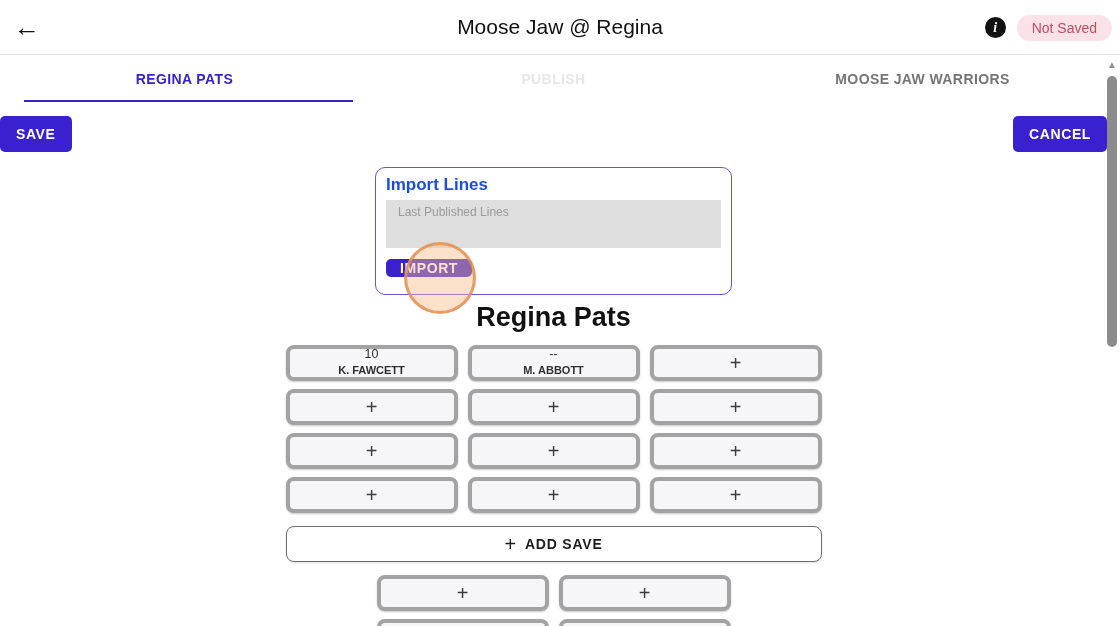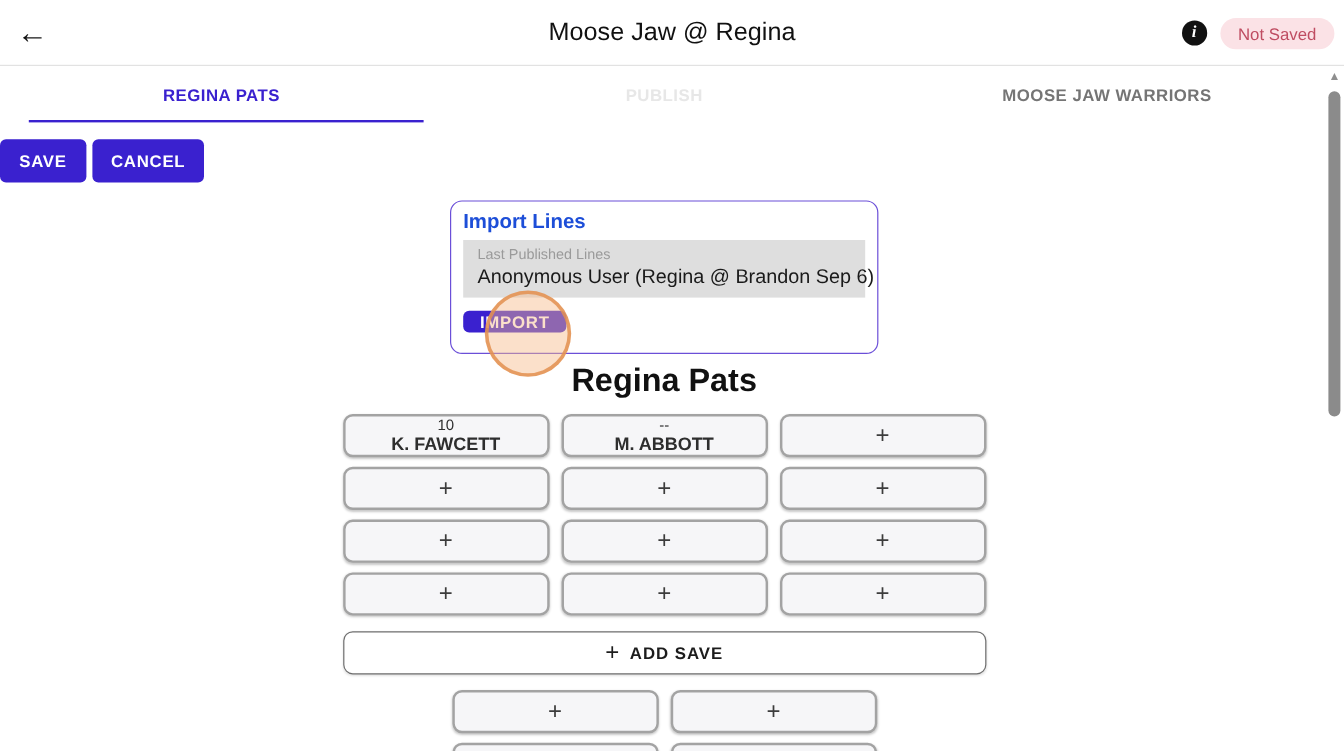--- a/index.html
+++ b/index.html
@@ -29,21 +29,21 @@
   .tabbar { display: flex; height: 47px; width: 1107px; background: #fff; }
   .tab { flex: 1; position: relative; display: flex; align-items: center; justify-content: center;
          font-size: 14px; font-weight: bold; letter-spacing: 0.4px; color: #757575; cursor: pointer; }
   .tab.active { color: #3a21cf; }
   .tab.disabled { color: #e7e7e7; }
   .tab-indicator { position: absolute; left: 24px; right: 16px; bottom: 0; height: 2px; background: #3a21cf; }
 
   
   .content { width: 1107px; }
 
-  .action-row { display: flex; justify-content: flex-start; gap: 5px; margin-top: 14px; }
+  .action-row { display: flex; justify-content: space-between; gap: 5px; margin-top: 14px; }
   .btn-primary { background: #3a21cf; color: #fff; border: none; border-radius: 5px;
                  height: 36px; padding: 0 16px; font-size: 14px; font-weight: bold;
                  letter-spacing: 0.6px; font-family: inherit; cursor: pointer; }
 
   .import-card { width: 357px; height: 128px; margin: 15px auto 0;
                  border: 1px solid #6b4fd8; border-radius: 10px; background: #fff;
                  padding: 6px 10px; }
   .import-title { font-size: 17px; font-weight: bold; color: #1d4ed8; line-height: 21px; margin-bottom: 5px; }
   .import-select { background: #dedede; height: 48px; padding: 5px 12px 6px; cursor: pointer; }
   .import-select-label { font-size: 12px; line-height: 15px; color: #9a9a9a; }
@@ -52,25 +52,25 @@
 
   .tap-highlight { position: absolute; left: 404px; top: 242px; width: 72px; height: 72px;
                    border-radius: 50%; background: rgba(247, 186, 138, 0.45);
                    border: 3px solid rgba(227, 144, 80, 0.85); z-index: 6; pointer-events: none; }
 
   .team-heading { text-align: center; font-size: 27px; font-weight: bold; color: #111;
                   margin-top: 4px; line-height: 36px; }
 
   .lines-grid { width: 536px; margin: 10px auto 0; display: flex; flex-direction: column; gap: 8px; }
   .line-row { display: flex; gap: 10px; }
-  .slot { flex: 1; height: 36px; background: #f6f6f8; border: 2px solid #a3a3a3; border-radius: 8px;
+  .slot { flex: 1; height: 36px; background: #f6f6f8; border: 4px solid #a3a3a3; border-radius: 8px;
           box-shadow: 0 1px 2px rgba(0,0,0,0.22); display: flex; flex-direction: column;
           align-items: center; justify-content: center; cursor: pointer; }
   .slot-num { font-size: 12.5px; line-height: 15px; color: #2e2e2e; }
-  .slot-name { font-size: 15px; line-height: 17px; font-weight: bold; color: #2e2e2e; }
+  .slot-name { font-size: 11px; line-height: 17px; font-weight: bold; color: #2e2e2e; }
   .slot-plus { font-size: 20px; line-height: 20px; color: #3c3c3c; font-weight: normal; }
 
   .add-line-btn { width: 536px; height: 36px; margin: 13px auto 0; background: #fff;
                   border: 1px solid #6e6e6e; border-radius: 8px; display: flex; align-items: center;
                   justify-content: center; gap: 8px; font-size: 14px; font-weight: bold;
                   letter-spacing: 0.8px; color: #1c1c1c; cursor: pointer;
                   box-shadow: 0 1px 2px rgba(0,0,0,0.12); font-family: inherit; }
   .add-line-plus { font-size: 20px; font-weight: normal; line-height: 20px; color: #1c1c1c; }
 
   .pairs-grid { width: 354px; margin: 13px auto 0; display: flex; flex-direction: column; gap: 8px; }
@@ -112,21 +112,20 @@
 
   <div class="action-row">
     <button class="btn-primary">SAVE</button>
     <button class="btn-primary">CANCEL</button>
   </div>
 
   <div class="import-card">
     <div class="import-title">Import Lines</div>
     <div class="import-select">
       <div class="import-select-label">Last Published Lines</div>
-      <div class="import-select-value">Anonymous User (Regina @ Brandon Sep 6)</div>
     </div>
     <button class="btn-primary import-btn">IMPORT</button>
   </div>
 
   <div class="team-heading">Regina Pats</div>
 
   <div class="lines-grid">
     <div class="line-row">
       <div class="slot">
         <span class="slot-num">10</span>

